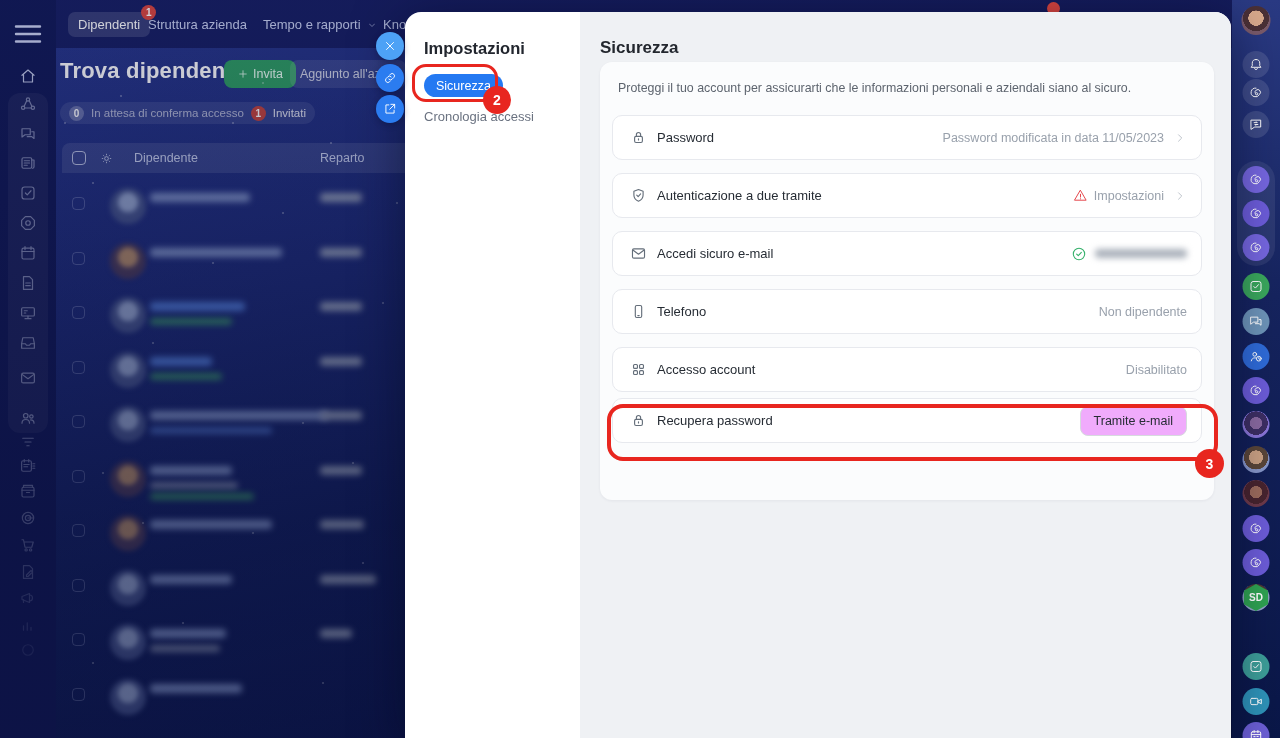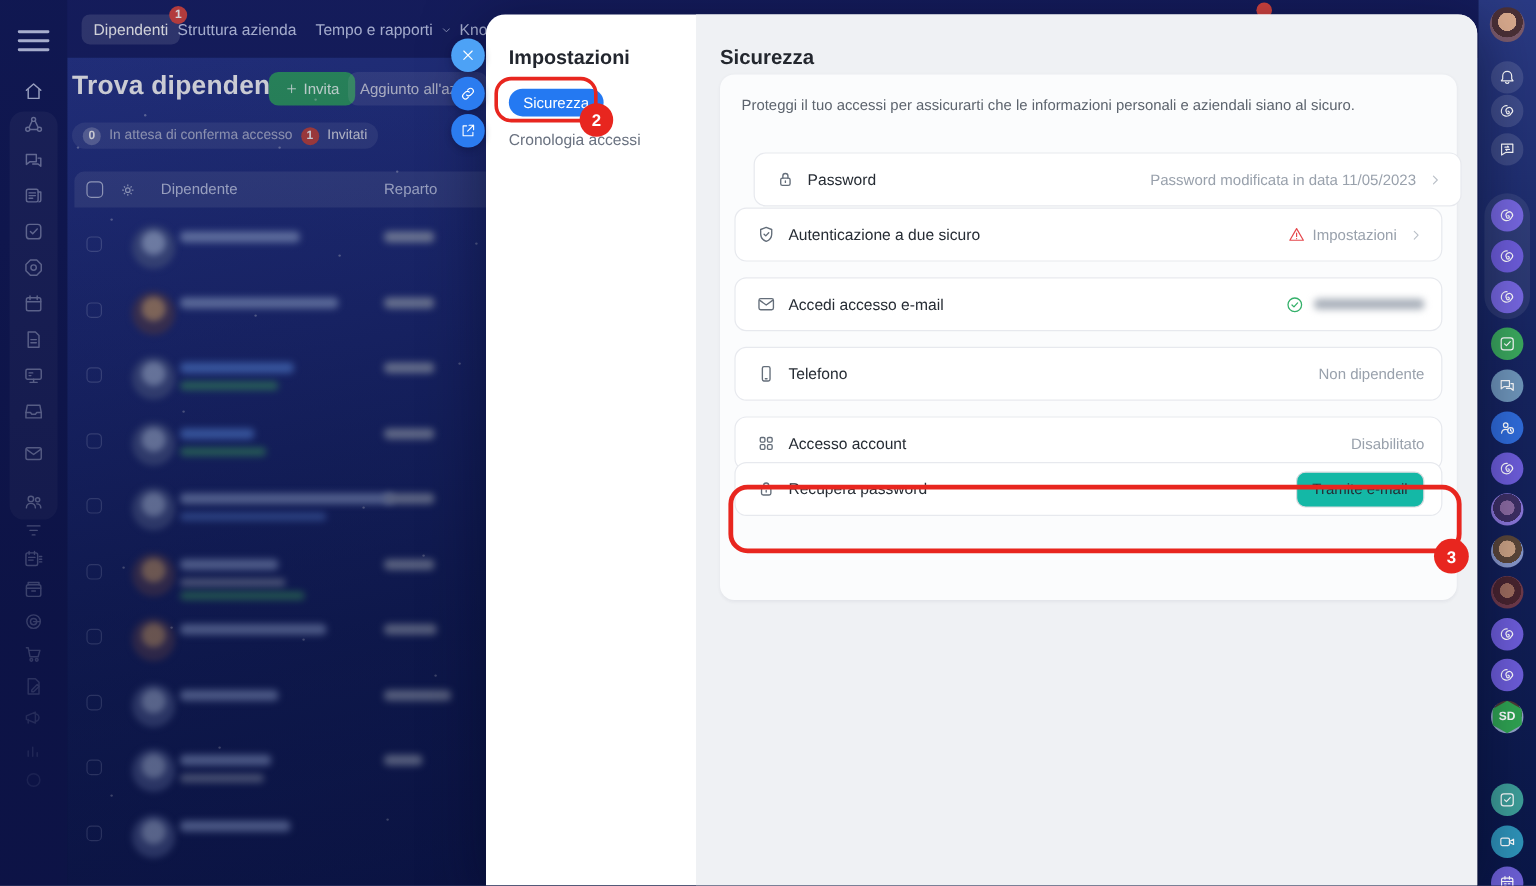--- a/index.html
+++ b/index.html
@@ -76,21 +76,21 @@
   .mrow { position:absolute; left:12px; width:590px; height:45px; background:#fff; border:1px solid #e7e9ee;
     border-radius:10px; display:flex; align-items:center; padding:0 14px 0 17px; }
   .mrow .ric { width:17px; height:17px; color:#646e7a; flex:0 0 auto; }
   .mrow .rlabel { margin-left:10px; font-size:13px; color:#262c34; }
   .mrow .spacer { flex:1; }
   .mrow .rvalue { font-size:12.5px; color:#99a1ac; white-space:nowrap; }
   .mrow .chev { width:14px; height:14px; color:#b9bfc7; margin-left:9px; }
   .mrow .warn { width:15px; height:15px; color:#e5484d; margin-right:6px; }
   .mrow .okc { width:16px; height:16px; color:#34b06a; margin-right:8px; }
   .mrow .blurval { width:92px; height:9px; border-radius:4px; background:#aab1bb; filter:blur(3px); }
-  .mrow .rbtn { height:30px; padding:0 13px; background:#14b8a6; border:1px solid #d6dade; border-radius:8px;
+  .mrow .rbtn { height:30px; padding:0 13px; background:#f0abfc; border:1px solid #d6dade; border-radius:8px;
     font-size:12.5px; color:#262c34; display:flex; align-items:center; }
 
   .edge-btn { position:absolute; width:28px; height:28px; border-radius:50%; color:#fff; border:none; z-index:11;
     display:flex; align-items:center; justify-content:center; box-shadow:0 2px 6px rgba(0,10,40,.3); }
   .edge-btn svg { width:14px; height:14px; }
 
   
   .ann-rect { position:absolute; border:3.5px solid #e8261f; border-radius:14px; z-index:12; pointer-events:none; }
   .ann-circle { position:absolute; width:28px; height:28px; border-radius:50%; background:#e8261f; color:#fff;
     font-size:14px; font-weight:bold; display:flex; align-items:center; justify-content:center; z-index:13; }
@@ -397,23 +397,23 @@
 
   <div class="abs" id="modal">
     <div>
       <div id="imp-title">Impostazioni</div>
       <button id="pill-sicurezza">Sicurezza</button>
       <div id="menu-cronologia">Cronologia accessi</div>
     </div>
     <div id="modal-main">
       <div id="sec-title">Sicurezza</div>
       <div id="sec-card">
-        <div id="sec-desc">Proteggi il tuo accessi per assicurarti che le informazioni personali e aziendali siano al sicuro.</div>
+        <div id="sec-desc">Proteggi il tuo account per assicurarti che le informazioni personali e aziendali siano al sicuro.</div>
         <div id="sec-rows">
-            <div class="mrow" style="top: 65px; margin-left: 16px;">
+            <div class="mrow" style="top: 53px;">
               <span class="ric">
                 <svg viewBox="0 0 24 24" fill="none" stroke="currentColor" stroke-width="1.6" stroke-linecap="round" stroke-linejoin="round">
                   <rect x="6.5" y="10.5" width="11" height="8.5" rx="2"></rect>
                   <path d="M9 10.5V8a3 3 0 0 1 6 0v2.5M12 13.8v1.7"></path>
                 </svg>
               </span>
     <span class="rlabel">Password</span>
     <span class="spacer"></span>
               <span class="rvalue">Password modificata in data 11/05/2023</span>
               <span class="chev">
@@ -422,21 +422,21 @@
                 </svg>
               </span>
             </div>
             <div class="mrow" style="top: 111px;">
               <span class="ric">
                 <svg viewBox="0 0 24 24" fill="none" stroke="currentColor" stroke-width="1.6" stroke-linecap="round" stroke-linejoin="round">
                   <path d="M12 3.5 18.5 6v5.2c0 4.4-3 7.4-6.5 8.8-3.5-1.4-6.5-4.4-6.5-8.8V6z"></path>
                   <path d="m9.5 11.5 2 2 3.5-3.7"></path>
                 </svg>
               </span>
-    <span class="rlabel">Autenticazione a due sicuro</span>
+    <span class="rlabel">Autenticazione a due tramite</span>
     <span class="spacer"></span>
               <span class="warn">
                 <svg viewBox="0 0 24 24" fill="none" stroke="currentColor" stroke-width="1.6" stroke-linecap="round" stroke-linejoin="round">
                   <path d="M12 4 21 19.5H3z"></path>
                   <path d="M12 10v4.5M12 17.2v.3"></path>
                 </svg>
               </span>
               <span class="rvalue">Impostazioni</span>
               <span class="chev">
                 <svg viewBox="0 0 24 24" fill="none" stroke="currentColor" stroke-width="1.6" stroke-linecap="round" stroke-linejoin="round">
@@ -444,21 +444,21 @@
                 </svg>
               </span>
             </div>
             <div class="mrow" style="top: 169px;">
               <span class="ric">
                 <svg viewBox="0 0 24 24" fill="none" stroke="currentColor" stroke-width="1.6" stroke-linecap="round" stroke-linejoin="round">
                   <rect x="3.5" y="5.5" width="17" height="13" rx="2"></rect>
                   <path d="m4.5 7.5 7.5 5.5 7.5-5.5"></path>
                 </svg>
               </span>
-    <span class="rlabel">Accedi accesso e-mail</span>
+    <span class="rlabel">Accedi sicuro e-mail</span>
     <span class="spacer"></span>
               <span class="okc">
                 <svg viewBox="0 0 24 24" fill="none" stroke="currentColor" stroke-width="1.6" stroke-linecap="round" stroke-linejoin="round">
                   <circle cx="12" cy="12" r="8.5"></circle>
                   <path d="m8.5 12.2 2.4 2.4 4.6-5"></path>
                 </svg>
               </span>
               <span class="blurval"></span>
             </div>
             <div class="mrow" style="top: 227px;">
@@ -478,21 +478,21 @@
                   <rect x="5" y="5" width="5.5" height="5.5" rx="1.5"></rect>
                   <rect x="13.5" y="5" width="5.5" height="5.5" rx="1.5"></rect>
                   <rect x="5" y="13.5" width="5.5" height="5.5" rx="1.5"></rect>
                   <rect x="13.5" y="13.5" width="5.5" height="5.5" rx="1.5"></rect>
                 </svg>
               </span>
     <span class="rlabel">Accesso account</span>
     <span class="spacer"></span>
               <span class="rvalue">Disabilitato</span>
             </div>
-            <div class="mrow" style="top: 323px;">
+            <div class="mrow" style="top: 336px;">
               <span class="ric">
                 <svg viewBox="0 0 24 24" fill="none" stroke="currentColor" stroke-width="1.6" stroke-linecap="round" stroke-linejoin="round">
                   <rect x="6.5" y="10.5" width="11" height="8.5" rx="2"></rect>
                   <path d="M9 10.5V8a3 3 0 0 1 6 0v2.5M12 13.8v1.7"></path>
                 </svg>
               </span>
     <span class="rlabel">Recupera password</span>
     <span class="spacer"></span>
               <button class="rbtn">Tramite e-mail</button>
             </div>

